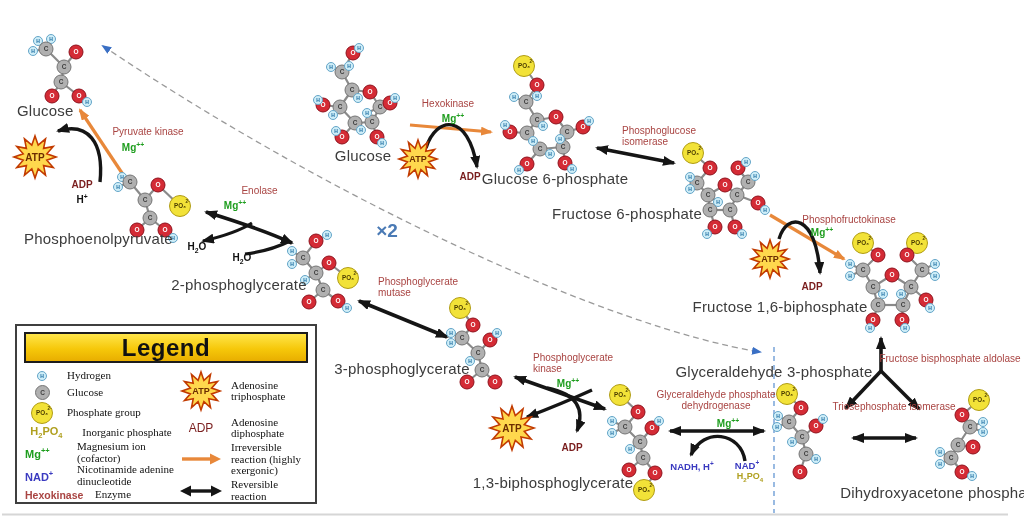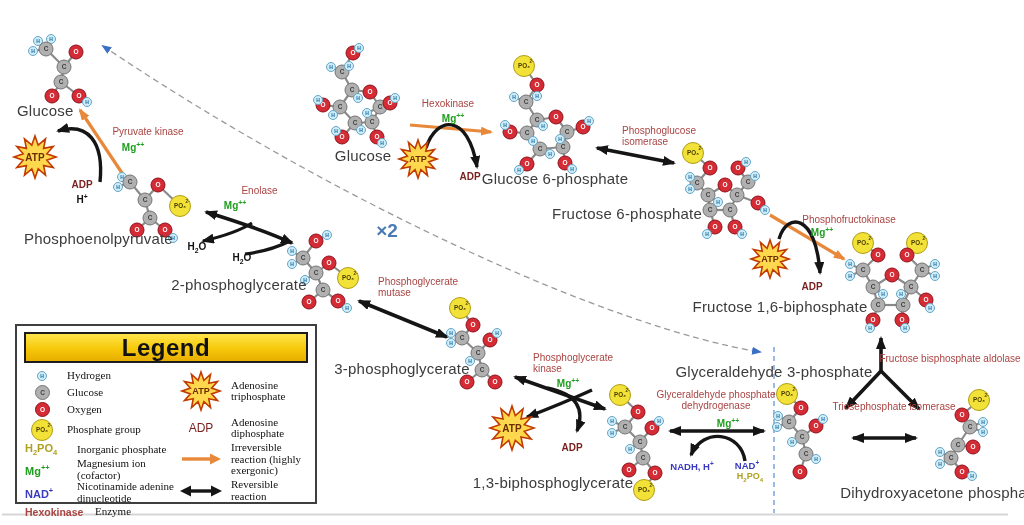--- a/index.html
+++ b/index.html
@@ -1072,40 +1072,31 @@
           </div>
           <div class="lrow" style="min-height: 16px;">
             <span class="ic">
               <svg width="17" height="17" viewBox="0 0 17 17">
                 <circle cx="8.5" cy="8.5" r="7" fill="#b0b0b0" stroke="#757575" stroke-width="1"></circle>
                 <text x="8.5" y="10.84" text-anchor="middle" font-size="6.5" font-weight="bold" fill="#3f3f3f" font-family="&quot;Liberation Sans&quot;,sans-serif">C</text>
               </svg>
             </span>
             <span class="lab">Glucose</span>
           </div>
-          <div class="lrow" style="min-height: 16px;">
-            <span class="ic">
-              <svg width="17" height="17" viewBox="0 0 17 17">
-                <circle cx="8.5" cy="8.5" r="7" fill="#d42b35" stroke="#8f111c" stroke-width="1"></circle>
-                <text x="8.5" y="10.84" text-anchor="middle" font-size="6.5" font-weight="bold" fill="#ffffff" font-family="&quot;Liberation Sans&quot;,sans-serif">O</text>
-              </svg>
-            </span>
-            <span class="lab">Oxygen</span>
-          </div>
           <div class="lrow" style="min-height: 21px;">
             <span class="ic">
               <svg width="24" height="24" viewBox="0 0 24 24">
                 <circle cx="12" cy="12" r="10.5" fill="#f2e238" stroke="#b19d15" stroke-width="1"></circle>
                 <text x="12" y="14.268" text-anchor="middle" font-size="6.3" font-weight="bold" fill="#4a3c00" font-family="&quot;Liberation Sans&quot;,sans-serif">PO₃</text>
                 <text x="17.5" y="8.5" font-size="4.5" font-weight="bold" fill="#4a3c00">2-</text>
               </svg>
             </span>
             <span class="lab">Phosphate group</span>
           </div>
-          <div class="lrow" style="min-height: 16px;">
+          <div class="lrow" style="min-height: 16px; justify-content: center;">
             <span class="sym" style="color: rgb(176, 160, 32);">H<sub>2</sub>PO<sub>4</sub></span>
             <span class="lab">Inorganic phosphate</span>
           </div>
           <div class="lrow" style="min-height: 16px;">
             <span class="sym" style="color: rgb(31, 158, 31);">Mg<sup>++</sup></span>
             <span class="lab">Magnesium ion (cofactor)</span>
           </div>
           <div class="lrow" style="min-height: 16px;">
             <span class="sym" style="color: rgb(58, 58, 192);">NAD<sup>+</sup></span>
             <span class="lab">Nicotinamide adenine dinucleotide</span>

